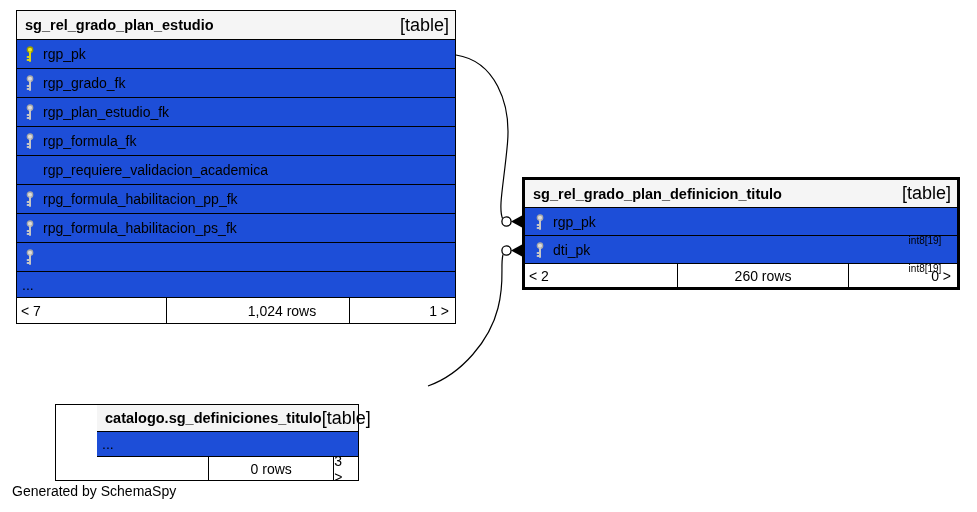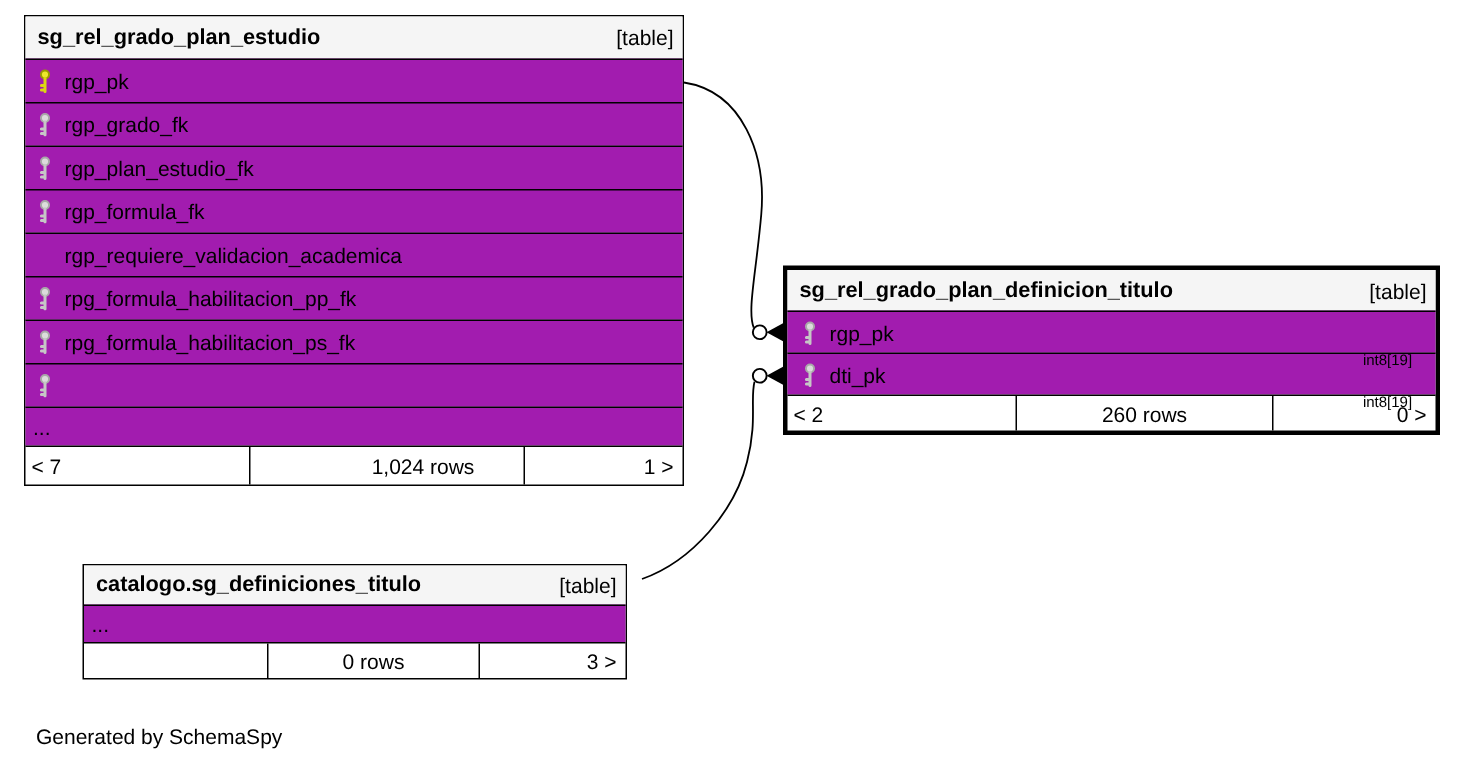--- a/index.html
+++ b/index.html
@@ -15,24 +15,24 @@
 
   .dbtable{position:absolute;background:#fff;border:1px solid #000;z-index:2;box-sizing:border-box;}
   .dbtable.focus{border-width:3px;}
   .thead{
     display:flex;align-items:center;justify-content:space-between;
     background:#f5f5f5;height:28px;padding:0 6px 0 8px;box-sizing:border-box;
   }
   .focus .thead{height:27px;align-items:center;}
   .t3 .thead{height:26px;}
   .thead .title{font-weight:bold;font-size:14.5px;white-space:nowrap;}
-  .thead .tag{font-size:14px;white-space:nowrap;}
+  .thead .tag{font-size:18px;white-space:nowrap;}
   .row{
     display:flex;align-items:center;height:28px;border-top:1px solid #000;
-    padding-left:8px;box-sizing:content-box;background:#a21caf;
+    padding-left:8px;box-sizing:content-box;background:#1d4ed8;
   }
   .focus .row{height:27px;padding-left:10px;}
   .keyicon{width:10px;height:16px;margin-right:8px;flex:0 0 10px;display:inline-block;}
   .keyicon svg{display:block;}
   .pk .head{fill:#ede72c;stroke:#9b9b00;stroke-width:1.3;}
   .pk .stem{stroke:#dcd613;stroke-width:2;fill:none;stroke-linecap:round;}
   .fk .head{fill:#dcdcdc;stroke:#a8a8a8;stroke-width:1.3;}
   .fk .stem{stroke:#c6c6c6;stroke-width:2;fill:none;stroke-linecap:round;}
   .keyicon.none{visibility:hidden;}
   .cname{font-size:14px;white-space:nowrap;}
@@ -46,21 +46,21 @@
   .pager{display:flex;border-top:1px solid #000;height:25px;font-size:14px;}
   .focus .pager{height:23px;}
   .t3 .pager{height:23px;}
   .pcell{display:flex;align-items:center;box-sizing:border-box;}
   .pcell.prev{padding-left:4px;justify-content:flex-start;}
   .pcell.mid{justify-content:center;border-left:1px solid #000;margin-left:20px;}
   .pcell.next{justify-content:flex-end;padding-right:6px;border-left:1px solid #000;flex:1 1 auto;}
   .t1 .pcell.prev{width:129px;} .t1 .pcell.mid{width:183px;padding-left:48px;}
   .t2 .pcell.prev{width:132px;} .t2 .pcell.mid{width:171px;}
   .t3 .pcell.prev{width:102px;} .t3 .pcell.mid{width:141px;}
-  .credit{position:absolute;left:24px;top:483px;font-size:14px;z-index:2;}
+  .credit{position:absolute;left:12px;top:483px;font-size:14px;z-index:2;}
 </style>
 </head>
 <body>
 
 <div class="canvas">
 
   <svg class="wires" width="977" height="512" viewBox="0 0 977 512">
     <path class="wire" d="M 456 55 C 495 61, 511 103, 507.5 143 C 504 183, 498 207, 502.5 218.5"></path>
     <path class="wire" d="M 428 386 C 462 374, 490 340, 498 308 C 505 281, 500 266, 503 254.5"></path>
     <circle class="card-circle" cx="506.5" cy="221.5" r="4.6"></circle>
@@ -181,21 +181,21 @@
       </span>
       <span class="typecell">int8[19]</span>
     </div>
     <div class="pager">
       <span class="pcell prev">&lt; 2</span>
       <span class="pcell mid">260 rows</span>
       <span class="pcell next">0 &gt;</span>
     </div>
   </div>
 
-  <div class="dbtable t3" style="left:55px;top:376px;width:363px;">
+  <div class="dbtable t3" style="left:55px;top:404px;width:304px;padding-left:41px;">
     <div class="thead">
       <span class="title">catalogo.sg_definiciones_titulo</span>
       <span class="tag">[table]</span>
     </div>
     <div class="row more">
       <span>...</span>
     </div>
     <div class="pager">
       <span class="pcell prev"></span>
       <span class="pcell mid">0 rows</span>

